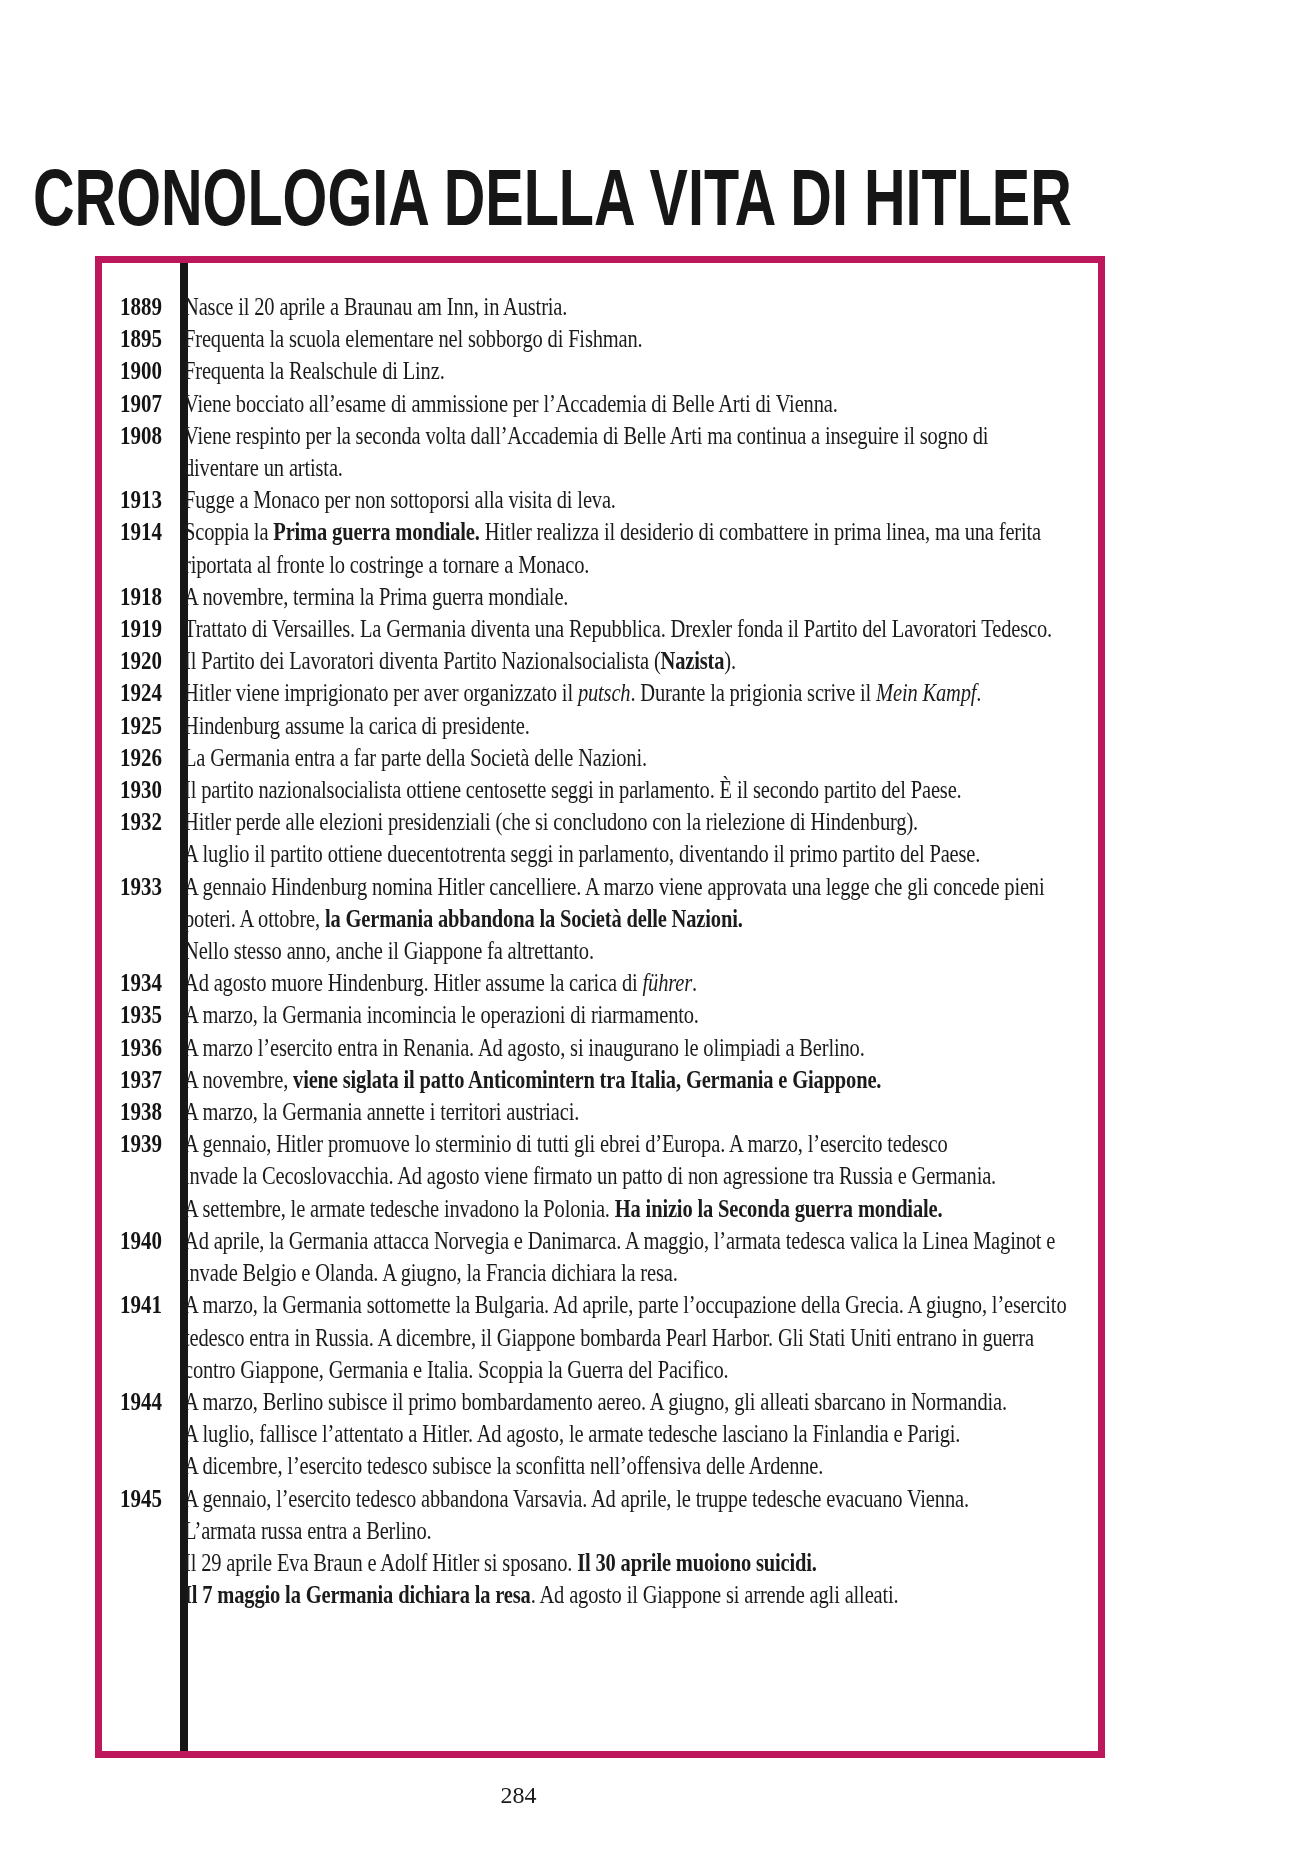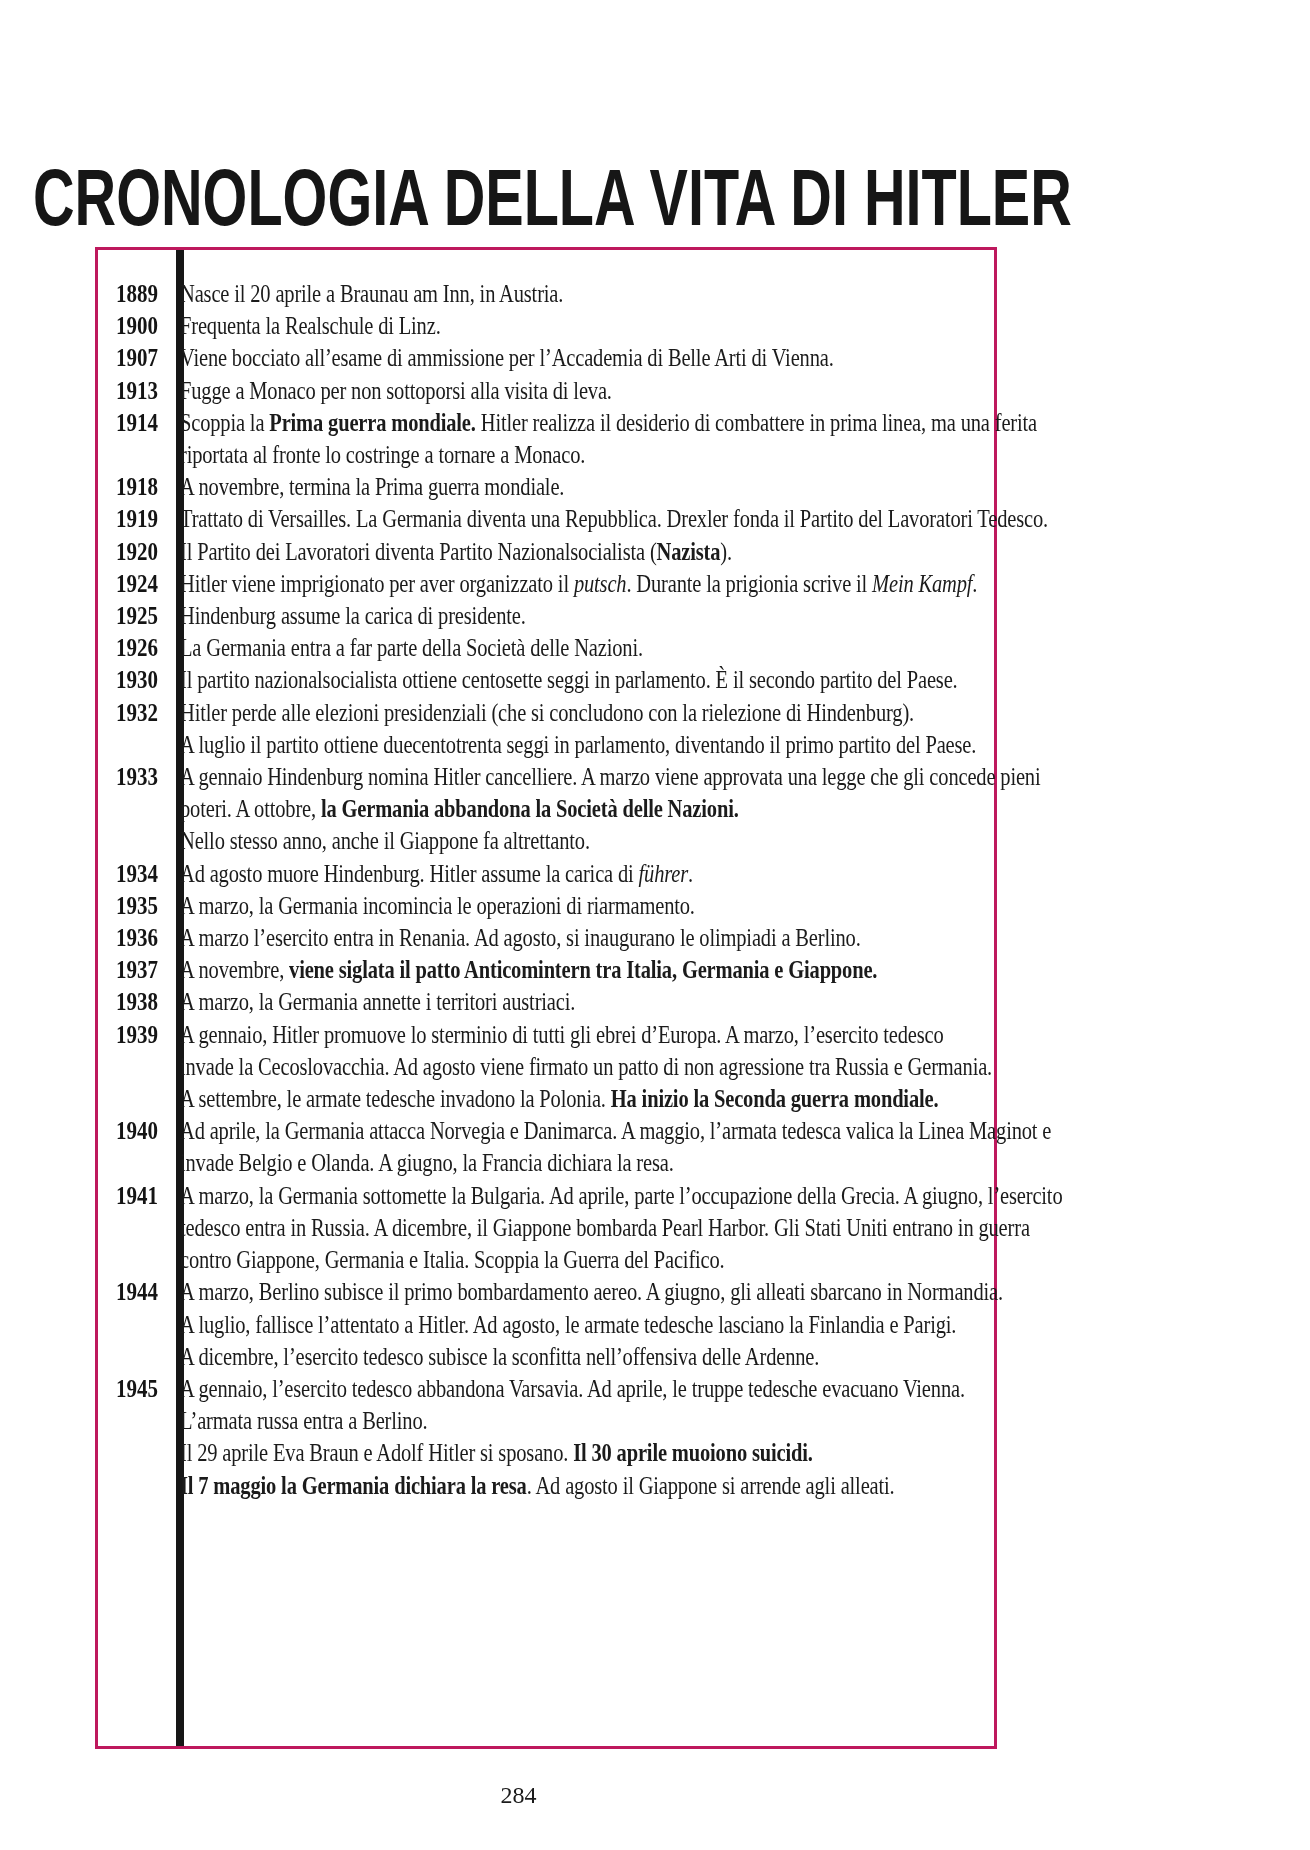--- a/index.html
+++ b/index.html
@@ -21,24 +21,24 @@
     font-weight:bold;
     font-size:80px;line-height:80px;
     white-space:nowrap;
     letter-spacing:0px;
     transform:scaleX(0.72);
     transform-origin:50% 50%;
     color:#161616;
   }
   .box{
     position:absolute;
-    left:95px;top:247px;
-    width:902px;height:1502px;
+    left:95px;top:256px;
+    width:1010px;height:1502px;
     box-sizing:border-box;
-    border:3px solid #be185d;
+    border:7px solid #be185d;
     background:#ffffff;
   }
   .vline{
     position:absolute;
     left:78px;top:0;bottom:0;width:8px;
     background:#161616;
   }
   .entries{
     position:relative;
     padding-top:28px;
@@ -86,29 +86,42 @@
 <div class="box">
   <div class="vline"></div>
   <div class="entries">
       <div class="entry">
         <div class="year">1889</div>
         <div class="lines">
           <div class="line"><span>Nasce il 20 aprile a Braunau am Inn, in Austria.</span></div>
         </div>
       </div>
       <div class="entry">
+        <div class="year">1895</div>
+        <div class="lines">
+          <div class="line"><span>Frequenta la scuola elementare nel sobborgo di Fishman.</span></div>
+        </div>
+      </div>
+      <div class="entry">
         <div class="year">1900</div>
         <div class="lines">
           <div class="line"><span>Frequenta la Realschule di Linz.</span></div>
         </div>
       </div>
       <div class="entry">
         <div class="year">1907</div>
         <div class="lines">
           <div class="line"><span>Viene bocciato all’esame di ammissione per l’Accademia di Belle Arti di Vienna.</span></div>
+        </div>
+      </div>
+      <div class="entry">
+        <div class="year">1908</div>
+        <div class="lines">
+          <div class="line"><span>Viene respinto per la seconda volta dall’Accademia di Belle Arti ma continua a inseguire il sogno di</span></div>
+          <div class="line"><span>diventare un artista.</span></div>
         </div>
       </div>
       <div class="entry">
         <div class="year">1913</div>
         <div class="lines">
           <div class="line"><span>Fugge a Monaco per non sottoporsi alla visita di leva.</span></div>
         </div>
       </div>
       <div class="entry">
         <div class="year">1914</div>

